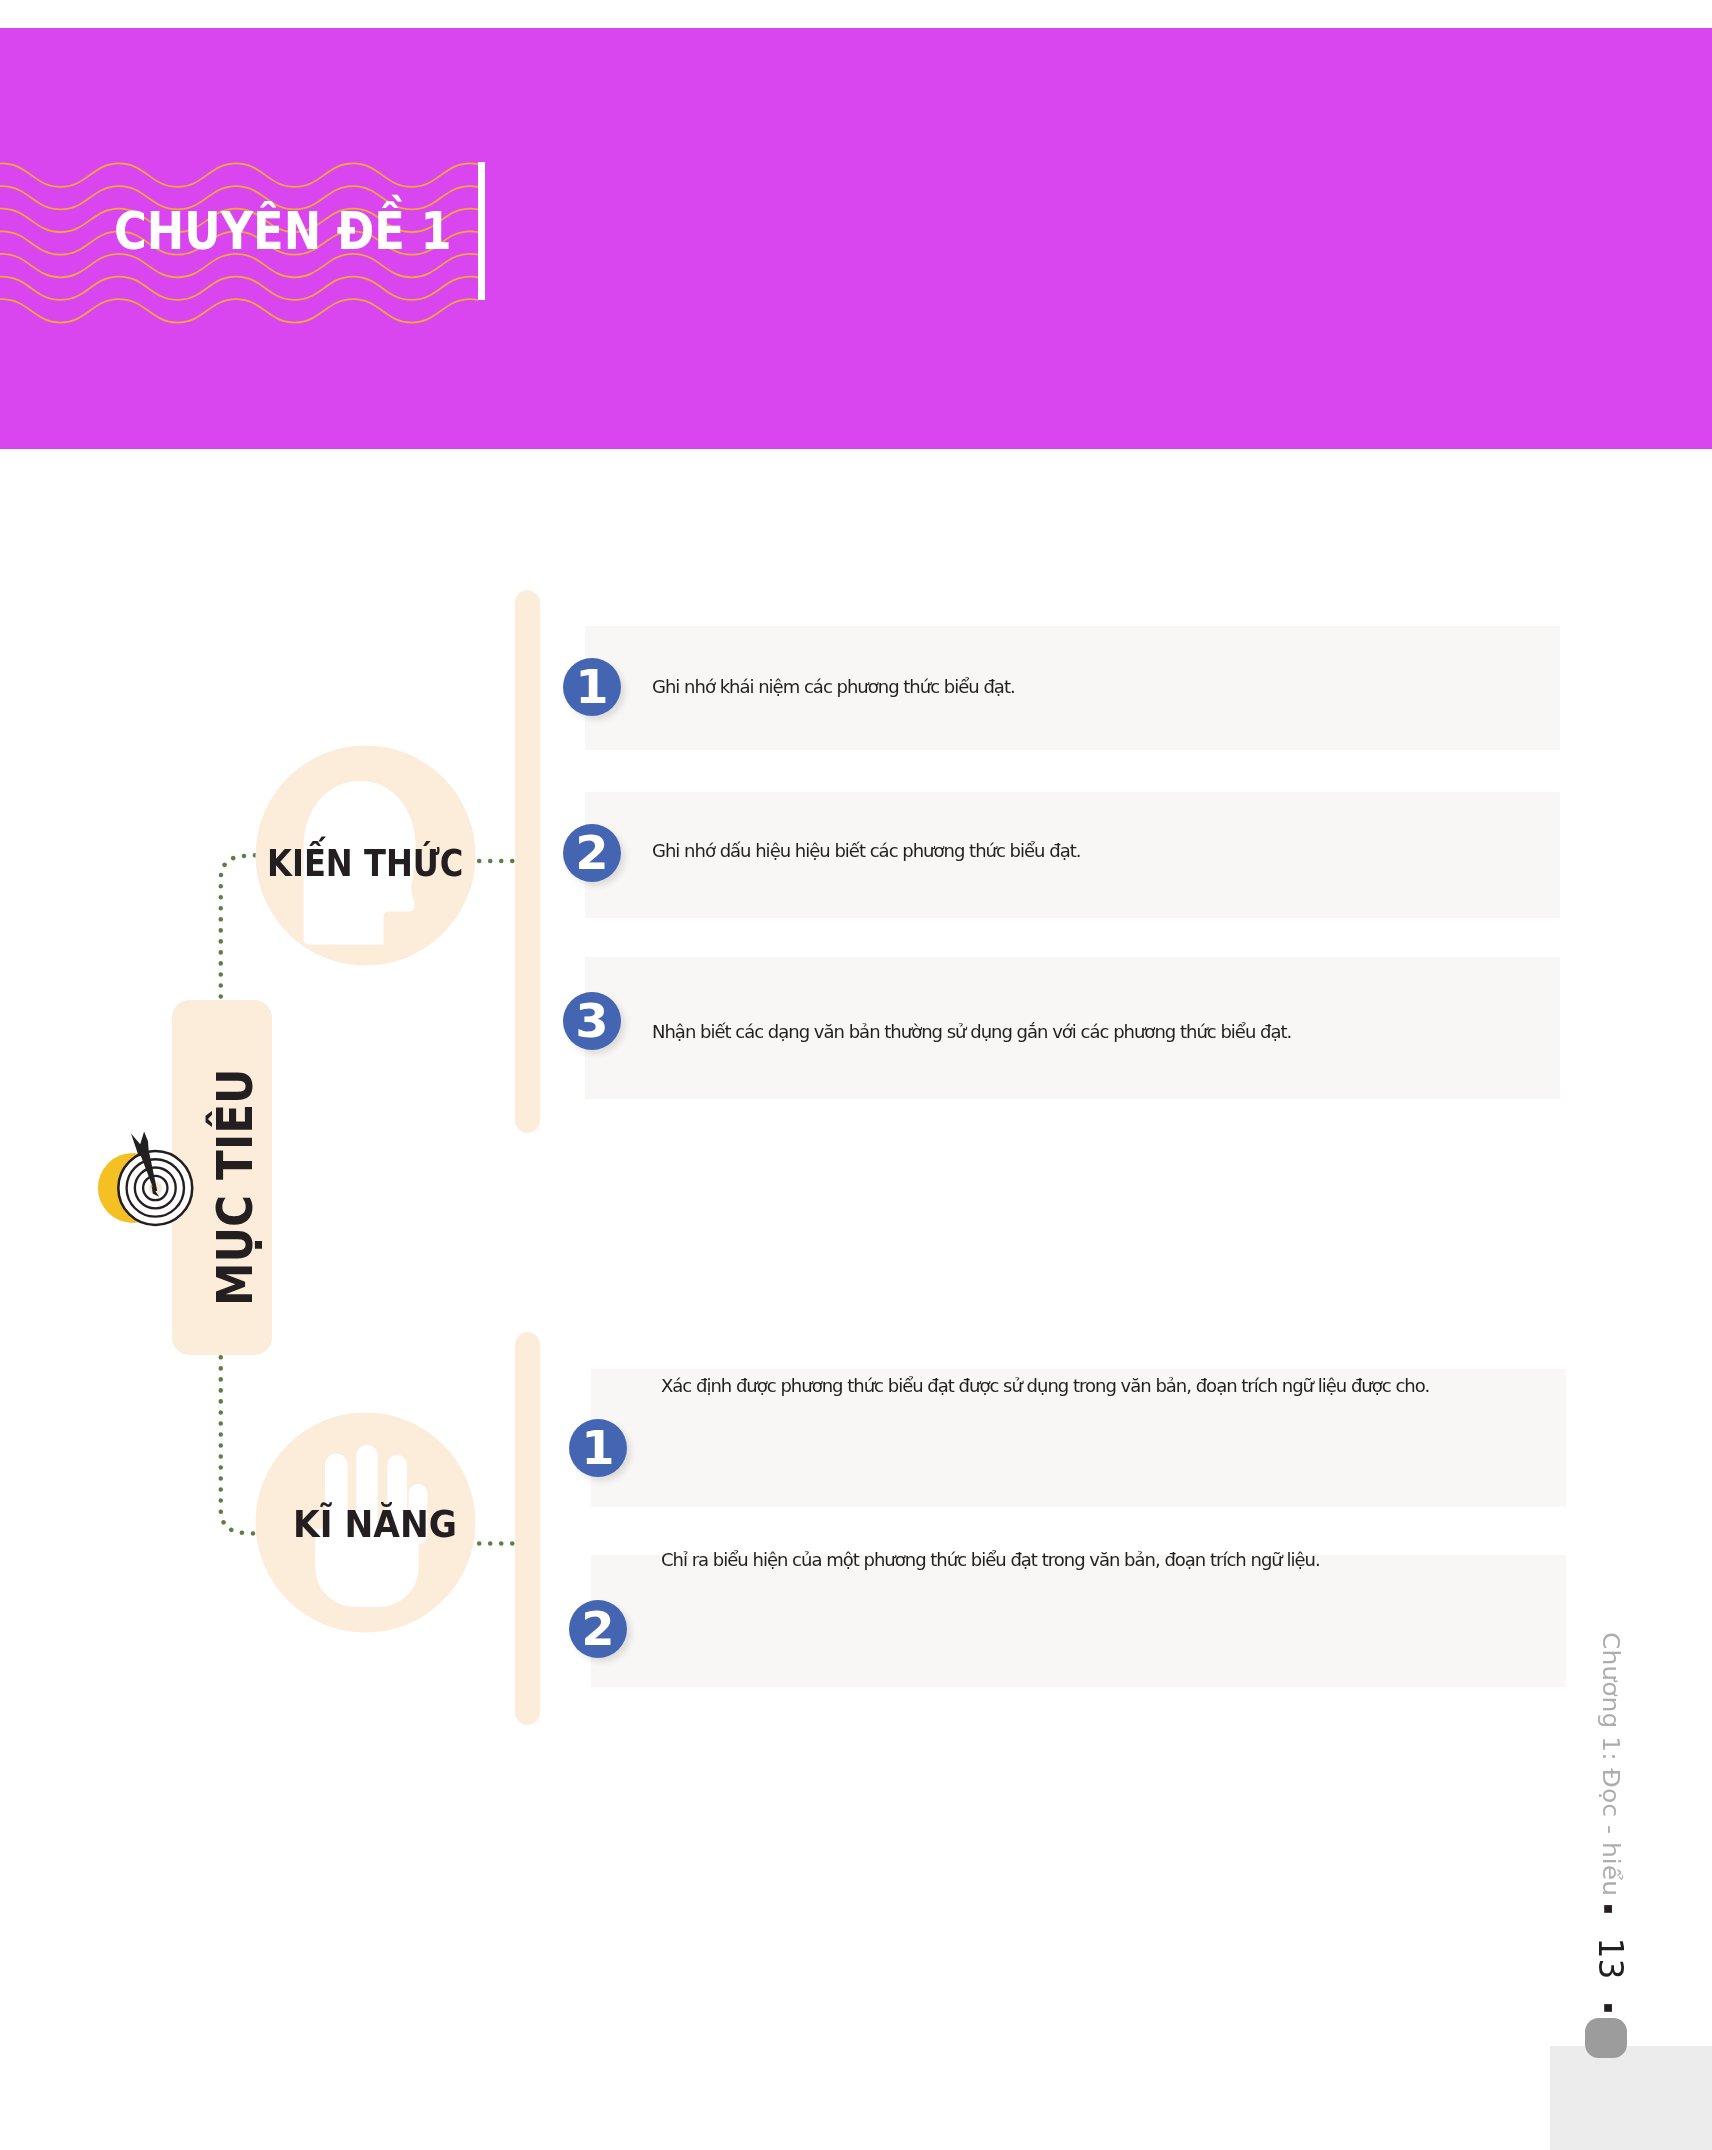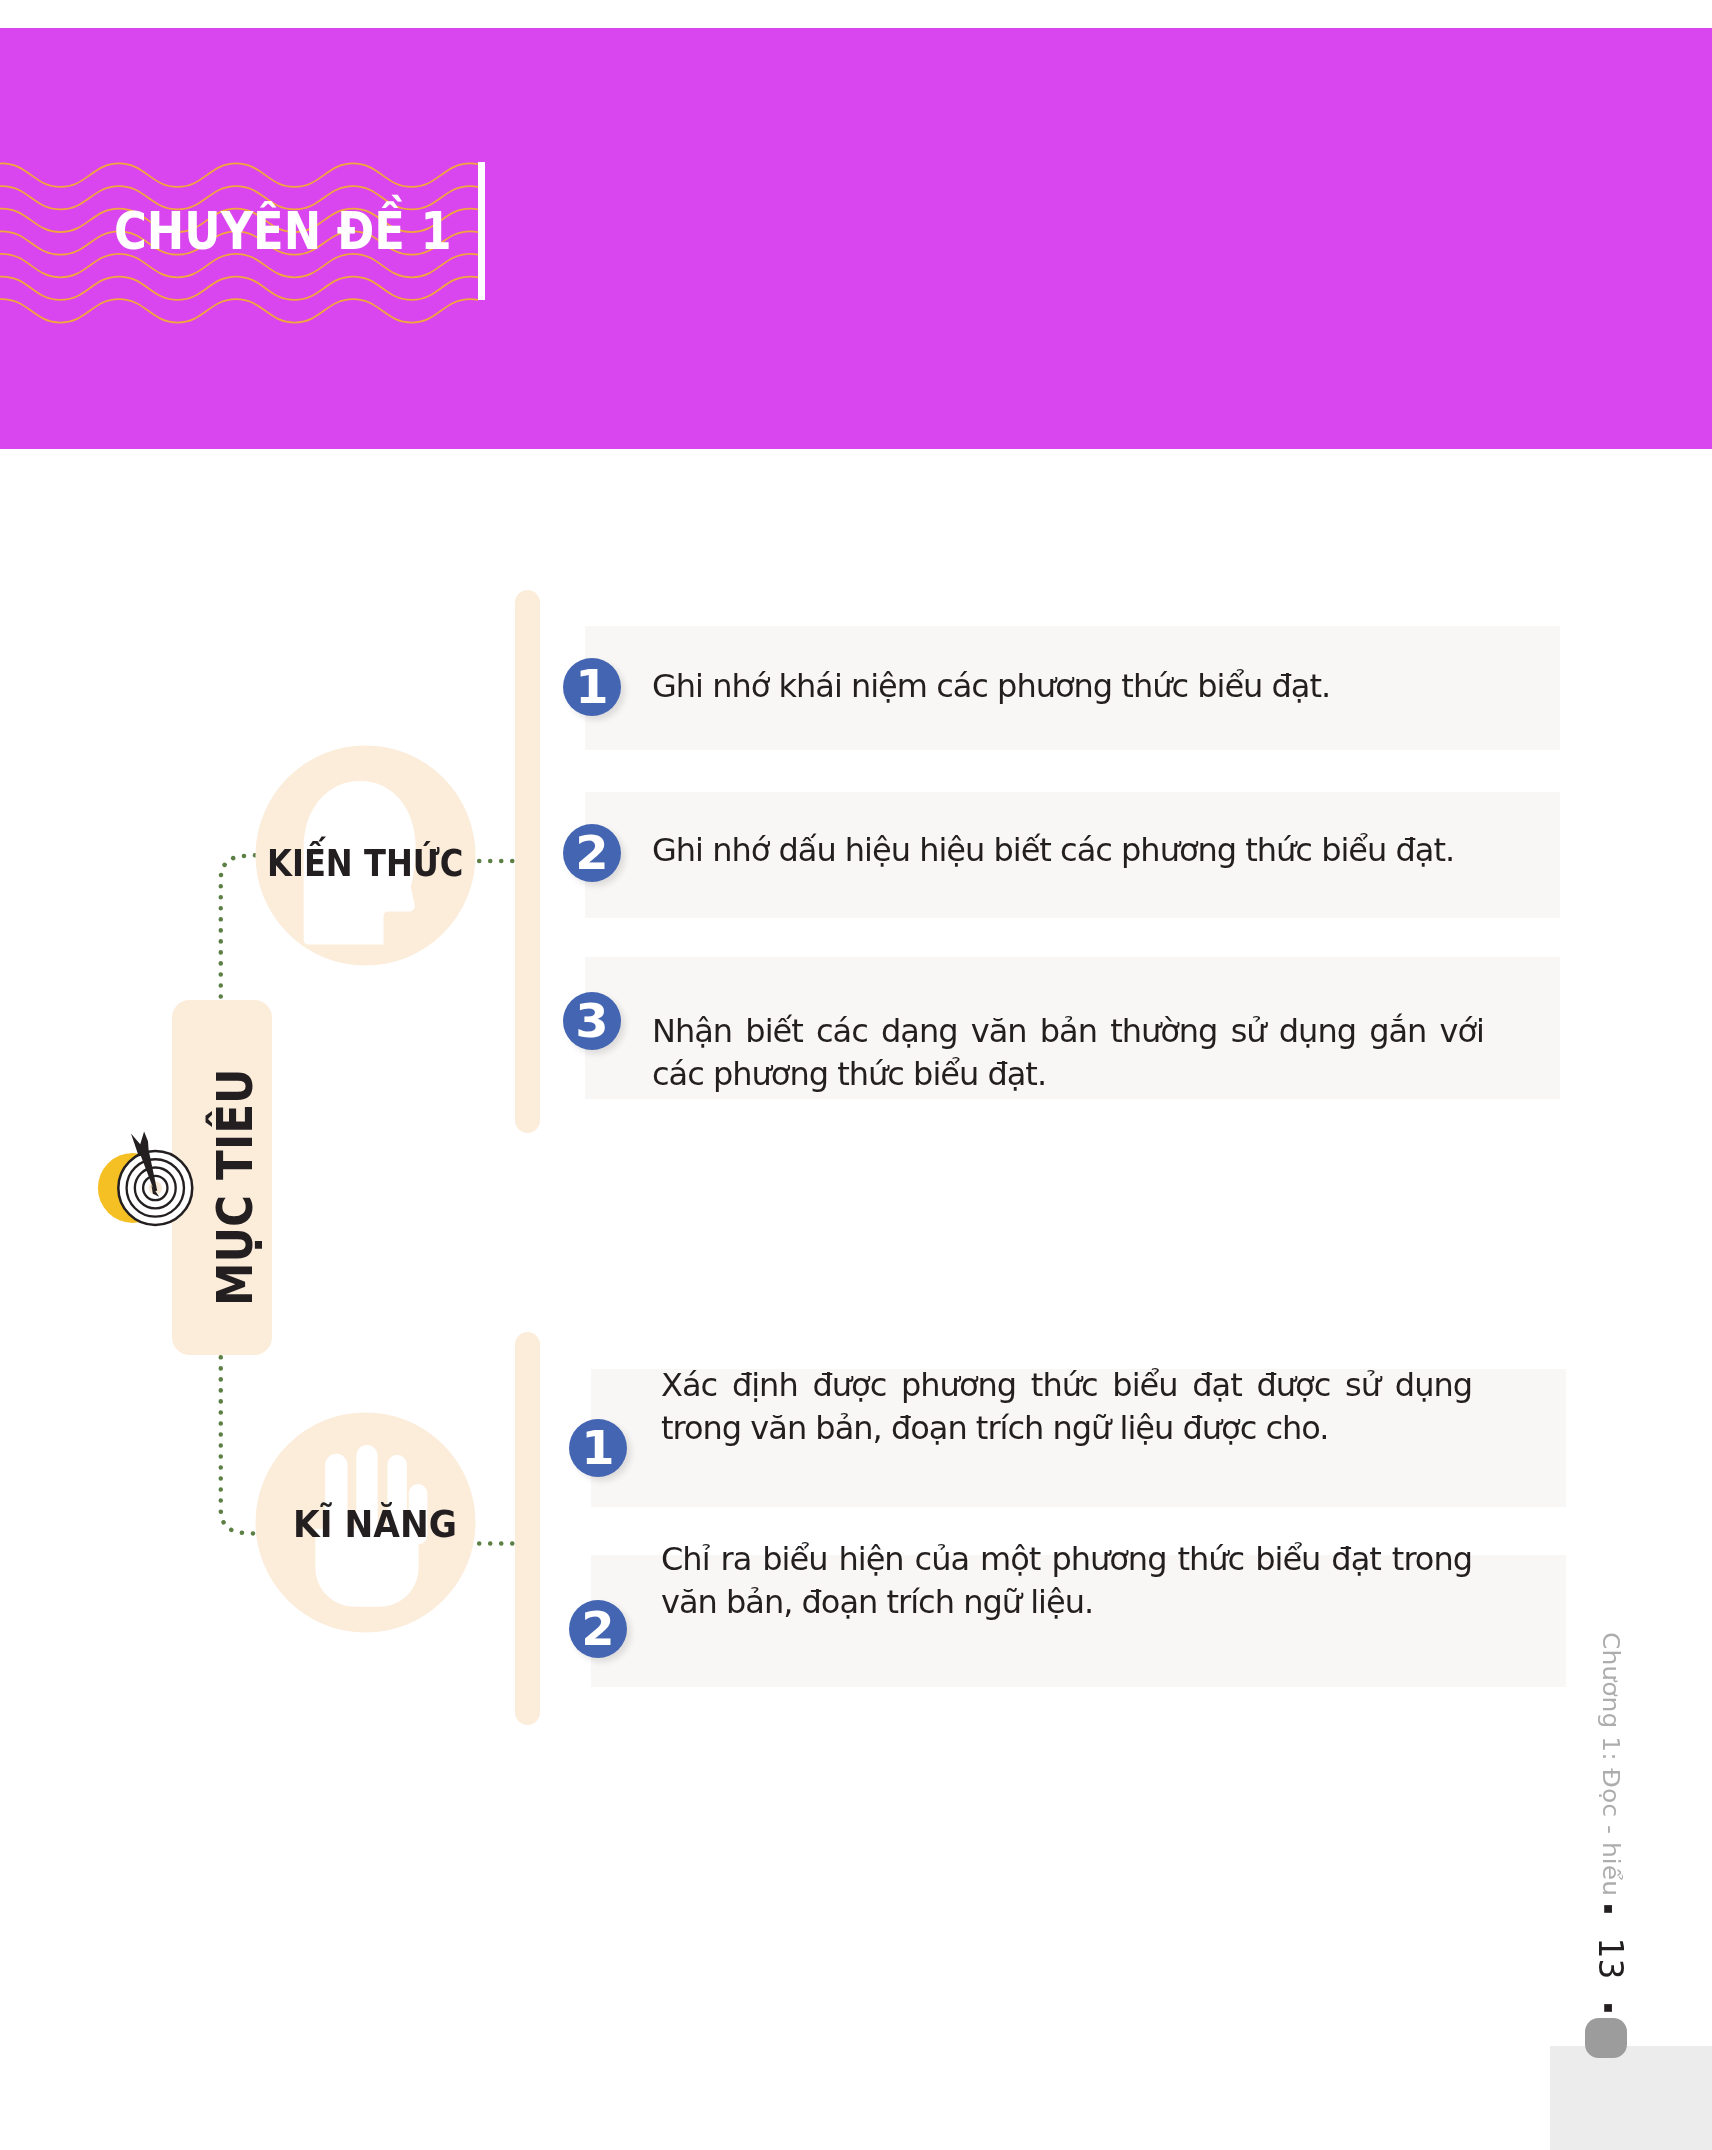--- a/index.html
+++ b/index.html
@@ -18,21 +18,21 @@
             color:#fff;white-space:nowrap;font-size:55px;line-height:55px;letter-spacing:-1.5px;}
 
   
   .vpill{position:absolute;background:#FCEDDB;border-radius:974px;}
   .ibox{position:absolute;background:#F8F7F5;}
   .num{position:absolute;width:58px;height:58px;border-radius:50%;background:#4365B2;
        box-shadow:3.9px 3.9px 5.9px rgba(0,0,0,0.11);}
   .num b{position:absolute;left:0;top:0;width:58px;height:58px;display:flex;align-items:center;
          justify-content:center;color:#fff;font-weight:700;font-size:47px;line-height:58px;
          transform:scaleX(1.02);}
-  .itxt{position:absolute;color:#231F20;font-size:32px;line-height:43px;text-align:justify;
+  .itxt{position:absolute;color:#231F20;font-size:18px;line-height:43px;text-align:justify;
         letter-spacing:-1px;text-justify:inter-word;}
 
   .mlabel{position:absolute;font-weight:700;color:#231F20;white-space:nowrap;}
 
   .foot{position:absolute;color:#ADADAD;font-size:23.4px;white-space:nowrap;
         transform:rotate(90deg) scaleX(1.07);transform-origin:left top;}
   .pgnum{position:absolute;color:#231F20;font-size:33px;white-space:nowrap;
          transform:rotate(90deg);transform-origin:left top;}
   .pgnum span{display:inline-block;}
   .pgnum .bul{font-size:15.6px;vertical-align:4.9px;padding:0 12.7px;}

